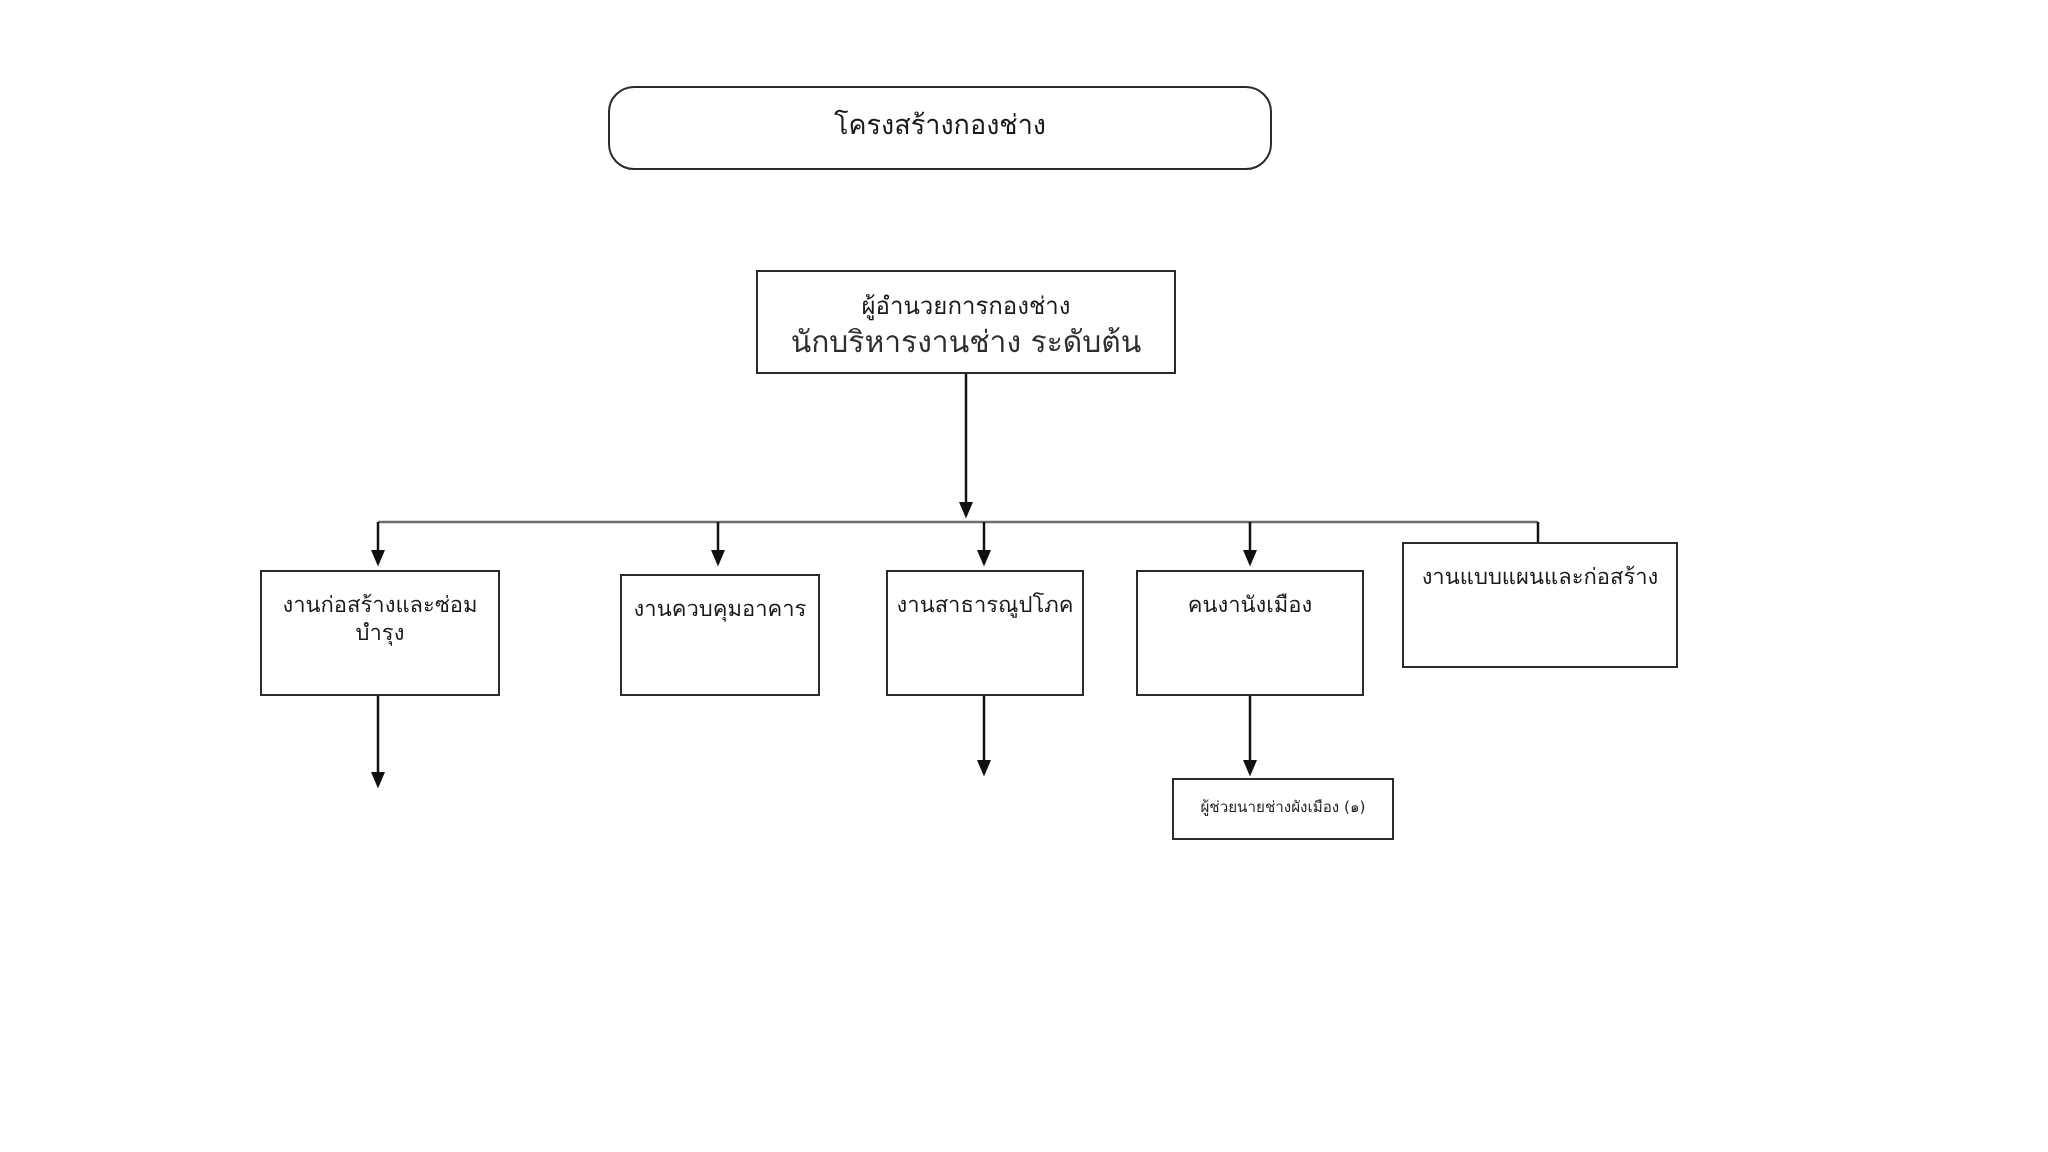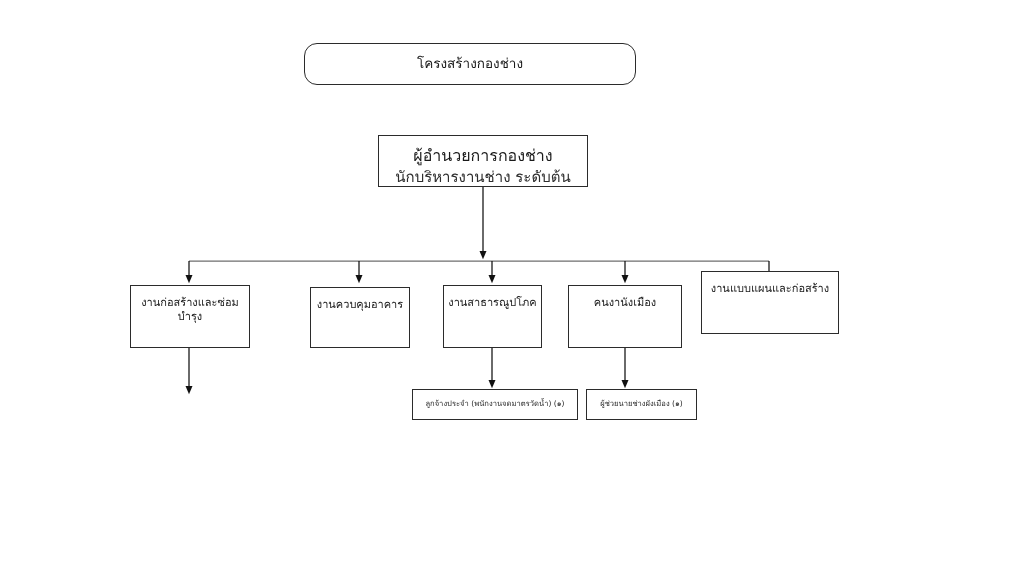--- a/index.html
+++ b/index.html
@@ -43,21 +43,21 @@
   .title-text {
     font-size: 13.5px;
     line-height: 1.3;
     text-align: center;
   }
   .root-node {
     padding-top: 9px;
     justify-content: flex-start;
   }
   .root-line1 {
-    font-size: 16px;
+    font-size: 12px;
     line-height: 1.35;
     text-align: center;
   }
   .root-line2 {
     font-size: 15px;
     line-height: 1.35;
     text-align: right;
     color: #2e2e2e;
   }
   .unit-node {
@@ -149,21 +149,18 @@
 
   <div class="node unit-node" style="left:568px; top:285px; width:114px; height:63px;">
     <span class="unit-text">คนงานังเมือง</span>
   </div>
 
   <div class="node unit-node" style="left:701px; top:271px; width:138px; height:63px;">
     <span class="unit-text">งานแบบแผนและก่อสร้าง</span>
   </div>
 
 
-  <div class="node leaf-node" style="left:412px; top:389px; width:166px; height:31px;">
-    <span class="leaf-text">ลูกจ้างประจำ (พนักงานจดมาตรวัดน้ำ)  (๑)</span>
-  </div>
 
   <div class="node leaf-node" style="left:586px; top:389px; width:111px; height:31px;">
     <span class="leaf-text">ผู้ช่วยนายช่างผังเมือง (๑)</span>
   </div>
 
 </div>
 
 </body></html>

